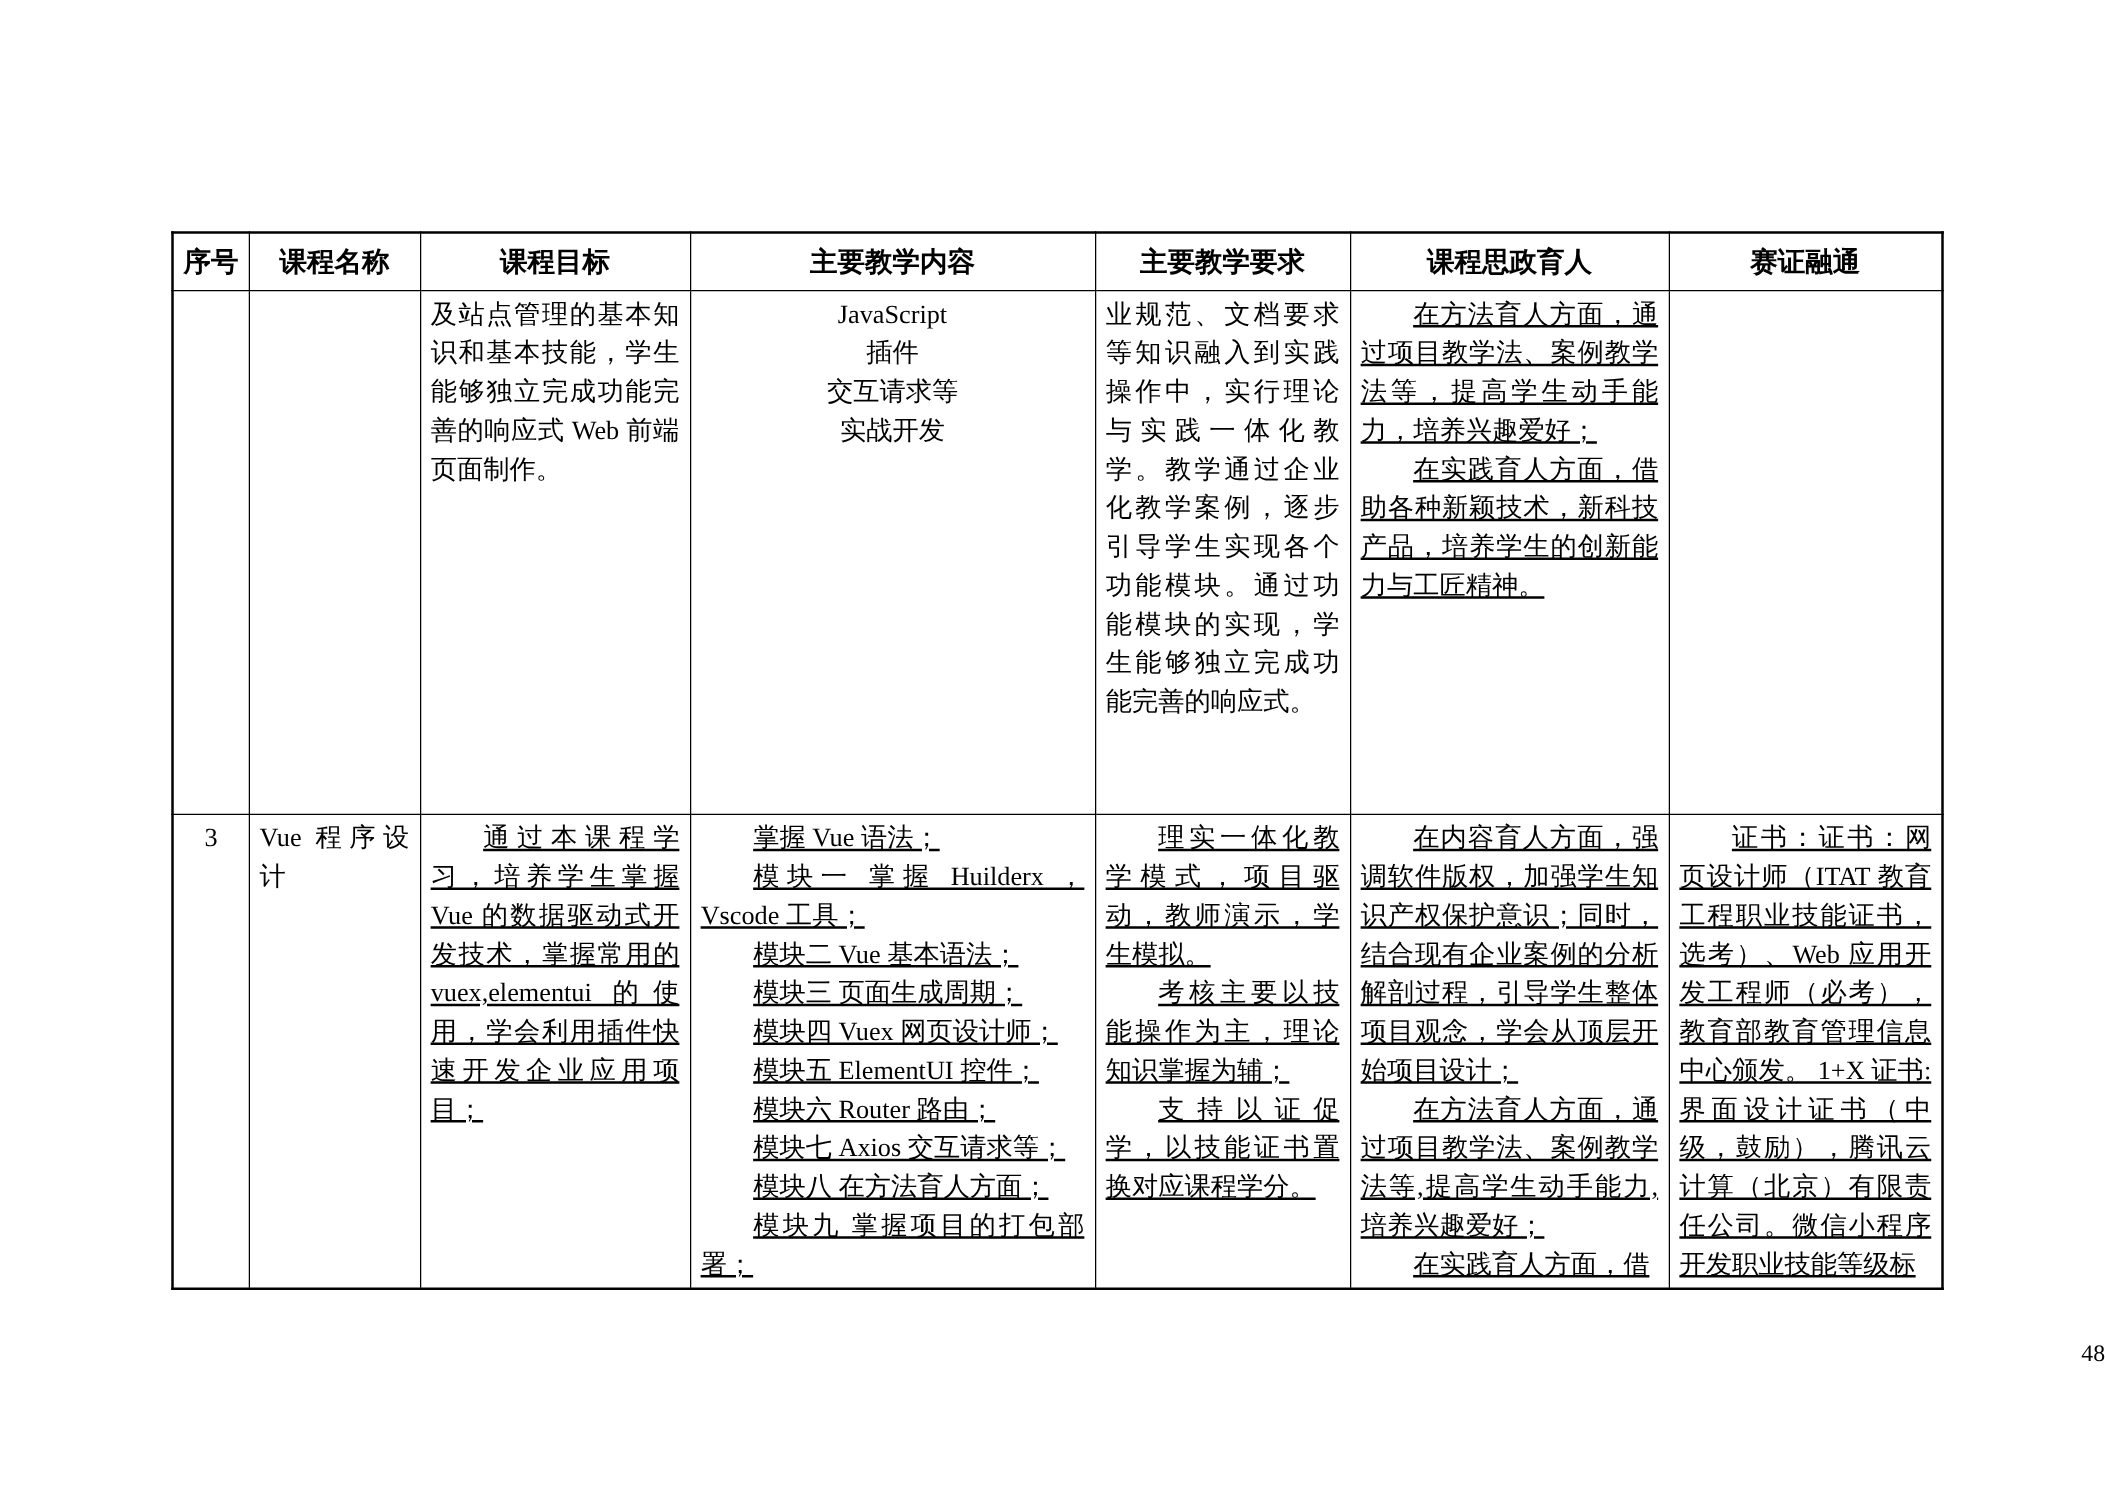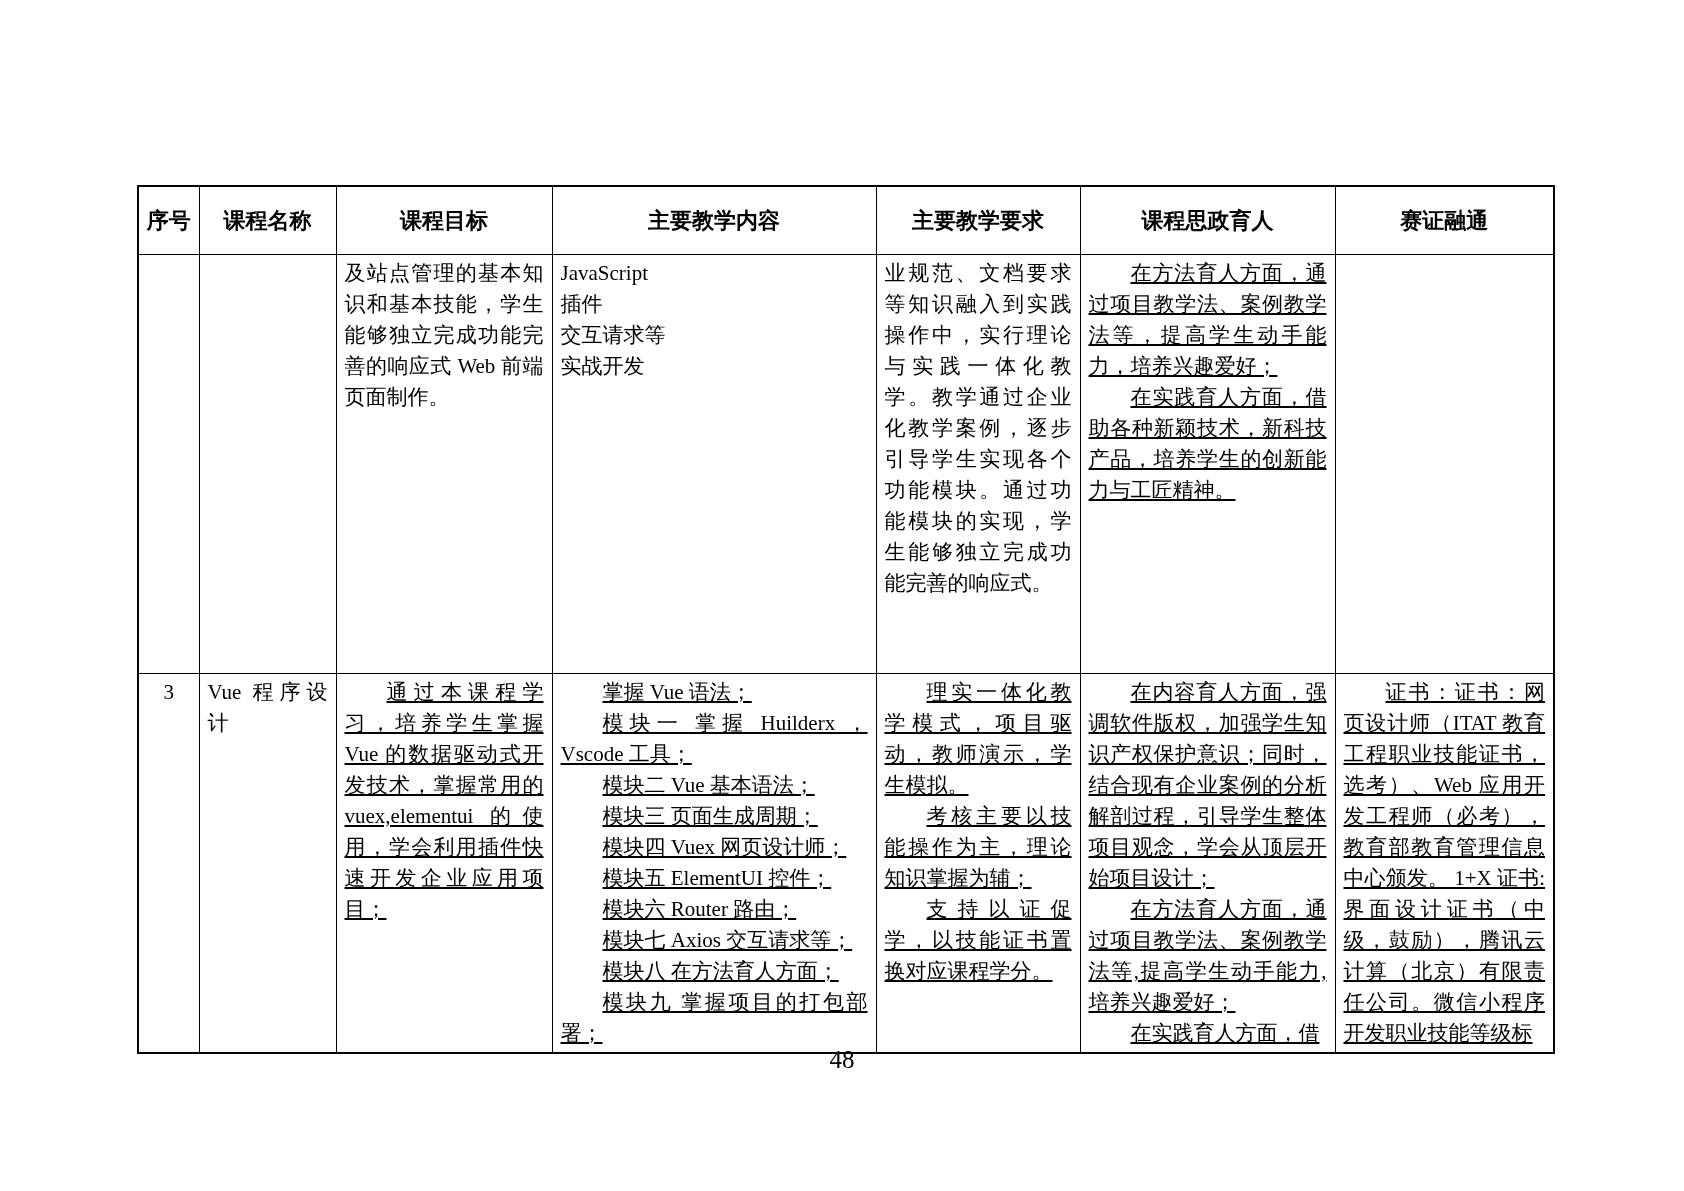--- a/index.html
+++ b/index.html
@@ -33,50 +33,50 @@
     line-height: 31px;
     vertical-align: top;
     overflow: hidden;
   }
   table.syllabus th {
     height: 31px;
     font-weight: bold;
     font-size: 22px;
     text-align: center;
     vertical-align: middle;
-    padding: 18px 4px;
+    padding: 7px 4px;
   }
   tr.row-1 { height: 419px; }
   tr.row-2 { height: 373px; }
   td.center-cell {
     text-align: center;
     vertical-align: middle;
   }
   td.name-cell {
     vertical-align: middle;
     text-align: justify;
   }
   td p {
     margin: 0;
     text-align: justify;
   }
   td p.ind {
     text-indent: 2em;
     text-decoration: underline;
   }
   td p.plain {
-    text-align: left;
+    text-align: center;
   }
   .page-number {
     position: absolute;
-    top: 1048px;
+    top: 1072px;
     left: 0;
     width: 100%;
-    text-align: center;
-    font-size: 25px;
+    text-align: right;
+    font-size: 19px;
     line-height: 24px;
   }
 </style>
 </head>
 <body>
 
 <div class="page">
 
   <table class="syllabus">
     <colgroup>

